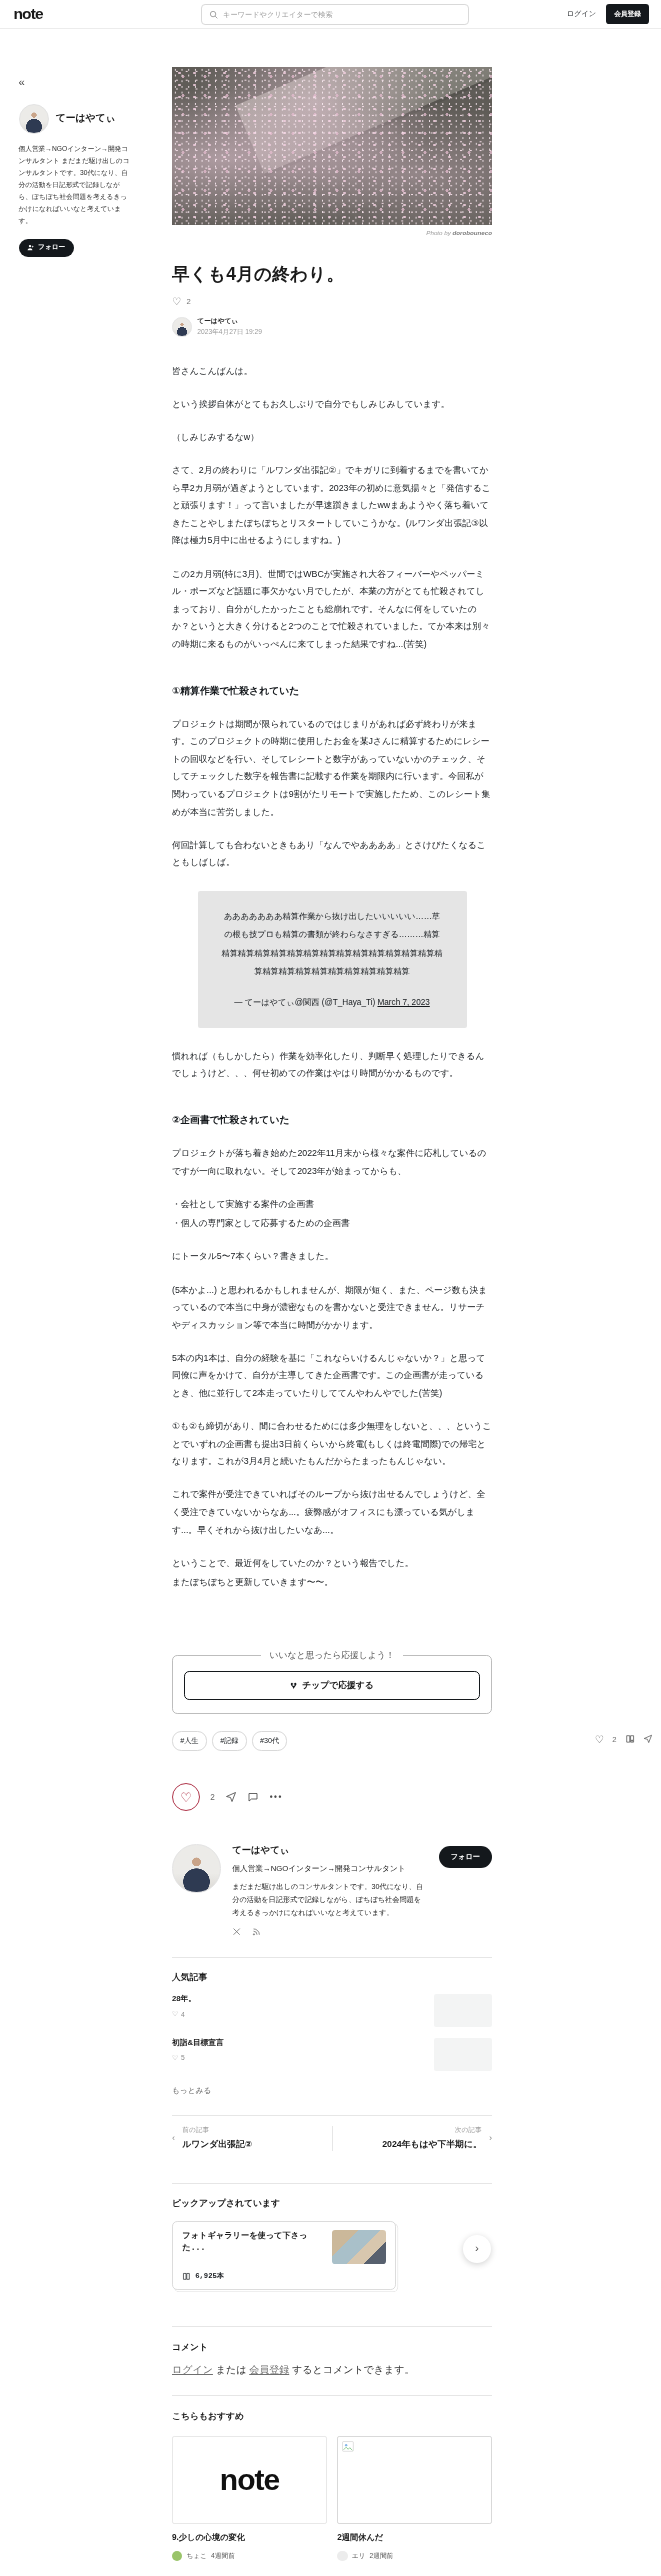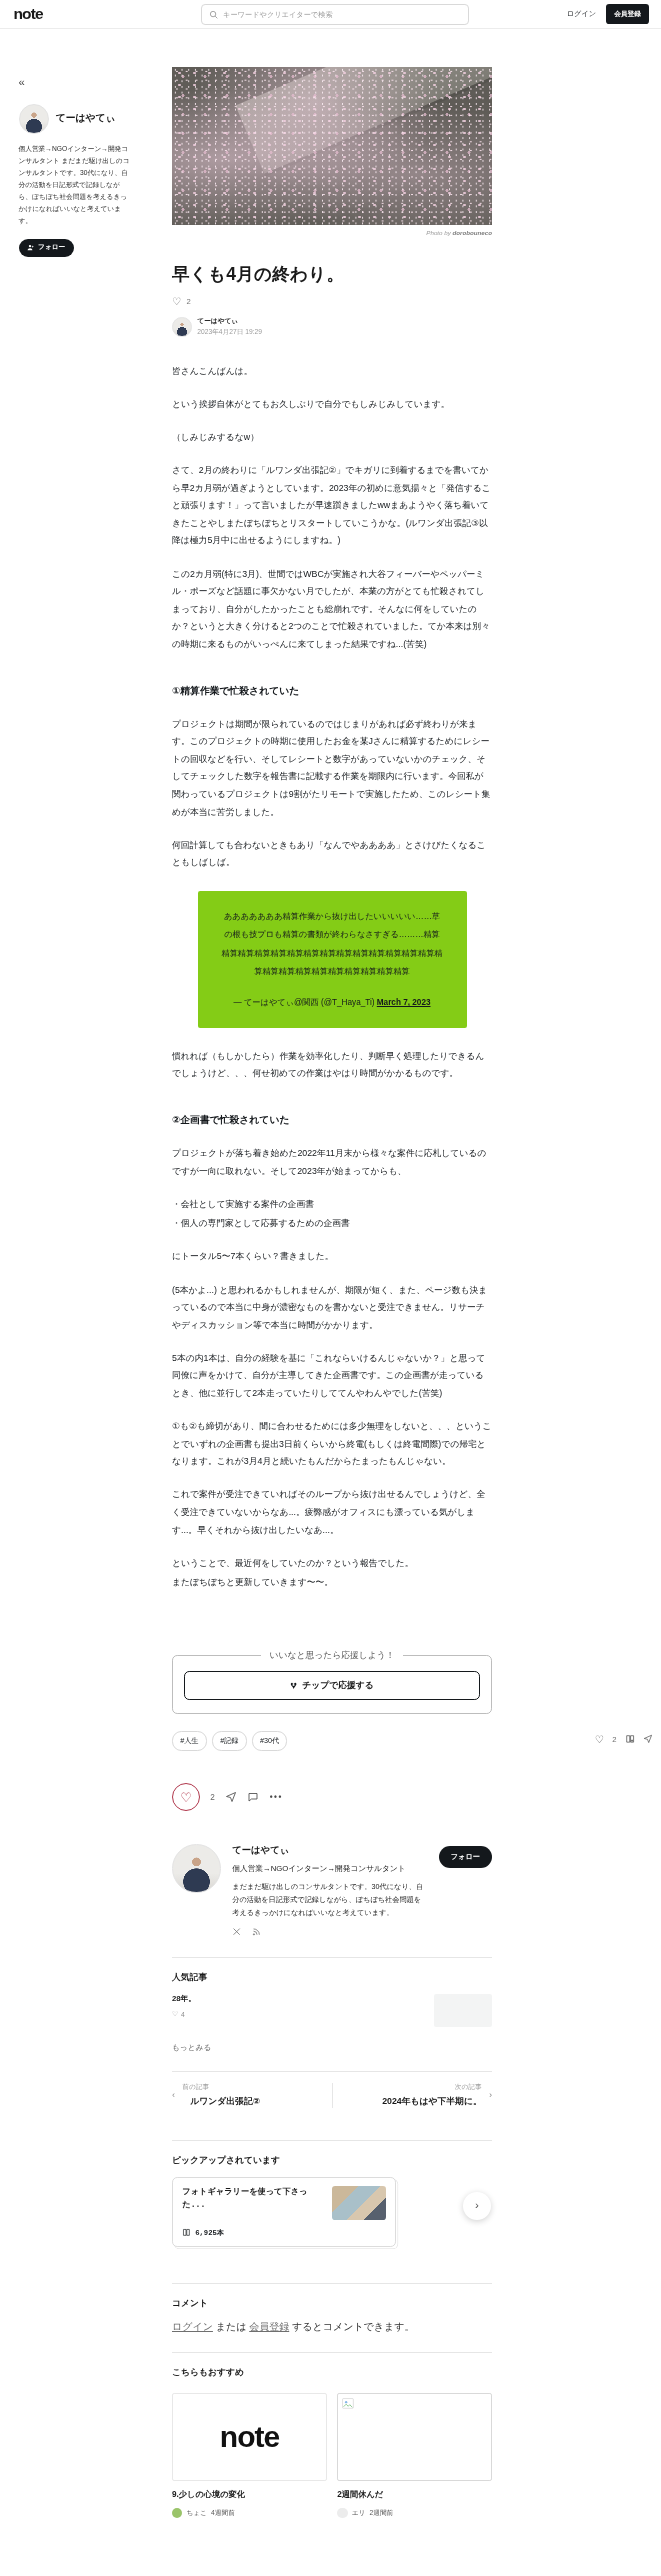--- a/index.html
+++ b/index.html
@@ -54,23 +54,23 @@
   .like-row1 .heart { font-size:10.3px; color:#8a8a8a; }
   .byline { margin-top:9.3px; display:flex; align-items:center; gap:5.7px; }
   .byline .avatar-sm { width:19.6px; height:19.6px; }
   .byline .name { font-size:6.7px; font-weight:700; color:#1a1a1a; }
   .byline .date { margin-top:2.1px; font-size:6.7px; color:#9a9a9a; }
 
   .body { margin-top:26px; font-size:8.8px; line-height:2.0; color:#14181c; }
   .body p { margin:15.5px 0; }
   .body p.tight { margin:2.1px 0; }
   .body h2 { font-size:9.8px; font-weight:800; margin:27px 0 14.4px; }
-  .tweet { background:#84cc16; border-radius:2.1px; margin:19.6px auto; padding:16.5px 23px 15.5px; width:269px; text-align:center; font-size:8.2px; line-height:2.25; color:#14181c; }
+  .tweet { background:#e5e5e5; border-radius:2.1px; margin:19.6px auto; padding:16.5px 23px 15.5px; width:269px; text-align:center; font-size:8.2px; line-height:2.25; color:#14181c; }
   .tweet-attr { margin-top:12.4px; }
-  .tweet-date { text-decoration:underline; cursor:pointer;font-weight:bold; }
+  .tweet-date { text-decoration:underline; cursor:pointer; }
 
   
   .support { margin-top:58px; border:0.5px solid #bdbdbd; border-radius:5.2px; padding:9.3px 11.3px 12.4px; }
   .support legend { margin:0 auto; padding:0 8.2px; color:#555; font-size:8.8px; }
   .tip-btn { border:0.8px solid #14181c; border-radius:5.2px; height:29px; display:flex; align-items:center; justify-content:center; gap:5.2px; font-size:8.8px; font-weight:800; cursor:pointer; background:#fff; }
   .heart-yen { position:relative; font-size:11.3px; line-height:1; color:#14181c; }
   .heart-yen i { position:absolute; left:50%; top:45%; transform:translate(-50%,-50%); font-style:normal; font-size:4.6px; color:#fff; font-weight:700; }
   .tags { margin-top:17.5px; display:flex; gap:5.2px; position:relative; }
   .tag { border:0.5px solid #d9d9d9; border-radius:9.3px; padding:4.1px 7.2px; font-size:7.2px; color:#14181c; cursor:pointer; }
   .float-bar { position:absolute; right:-161px; top:2.1px; display:flex; align-items:center; gap:8.2px; color:#6f6f6f; font-size:7.7px; }
@@ -97,21 +97,21 @@
   .pop-item { display:flex; justify-content:space-between; align-items:flex-start; margin-top:10.3px; cursor:pointer; }
   .pop-title { font-size:7.7px; font-weight:700; }
   .pop-likes { margin-top:6.2px; color:#8a8a8a; font-size:6.7px; display:flex; align-items:center; gap:3.1px; }
   .pop-thumb { width:58px; height:33px; border-radius:2.1px; background:#f3f4f4; flex:0 0 auto; margin-left:8.2px; }
   .more { color:#666; font-size:7.7px; margin:15.5px 0 16.5px; cursor:pointer; }
 
   .pn { display:flex; padding:10.3px 0 13.4px; }
   .pn-col { flex:1; display:flex; align-items:center; gap:7.2px; cursor:pointer; }
   .pn-col.next { justify-content:flex-end; border-left:0.5px solid #e6e6e6; text-align:right; }
   .pn-label { font-size:6.7px; color:#9a9a9a; }
-  .pn-title { margin-top:4.1px; font-size:8.8px; font-weight:800;margin-left:8px; }
+  .pn-title { margin-top:4.1px; font-size:8.8px; font-weight:800; }
   .pn-chev { color:#8a8a8a; font-size:9.3px; }
 
   
   .pickup-wrap { position:relative; margin-top:10.3px; padding-bottom:17.5px;font-family:Liberation Mono, monospace; }
   .pickup-card { width:224px; border:0.5px solid #dcdcdc; border-radius:5.2px; padding:8.2px 9.3px; background:#fff; box-shadow:2.1px 2.1px 0 -0.5px #fff, 2.1px 2.1px 0 0 #dcdcdc; cursor:pointer; }
   .pk-row { display:flex; gap:7.2px; }
   .pk-title { flex:1; font-size:8.2px; font-weight:800; line-height:1.5; }
   .pk-thumb { width:54px; height:34px; border-radius:3.1px; flex:0 0 auto;
     background:linear-gradient(135deg,#cbb89a 0 30%, #a9c0c9 30% 55%, #d8c7ae 55% 75%, #57606e 75%);}
   .pk-count { margin-top:7.2px; font-weight:700; font-size:7.2px; display:flex; align-items:center; gap:4.1px; color:#14181c; }
@@ -292,20 +292,30 @@
       <div class="pop-item">
         <div>
           <div class="pop-title">28年。</div>
           <div class="pop-likes">
               <span class="heart">♡</span>
               <span>4</span>
             </div>
         </div>
         <div class="pop-thumb"></div>
       </div>
+      <div class="pop-item">
+        <div>
+          <div class="pop-title">初詣&amp;目標宣言</div>
+          <div class="pop-likes">
+              <span class="heart">♡</span>
+              <span>5</span>
+            </div>
+        </div>
+        <div class="pop-thumb"></div>
+      </div>
       <div class="more">もっとみる</div>
     </div>
 
     <hr class="hr">
 
     <div class="pn">
       <div class="pn-col">
         <span class="pn-chev">‹</span>
         <div>
           <div class="pn-label">前の記事</div>

